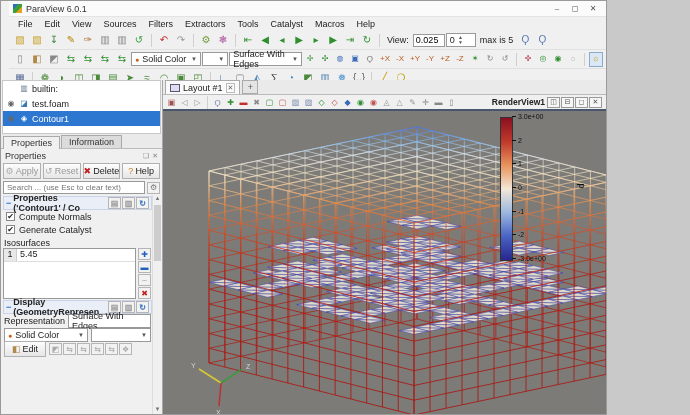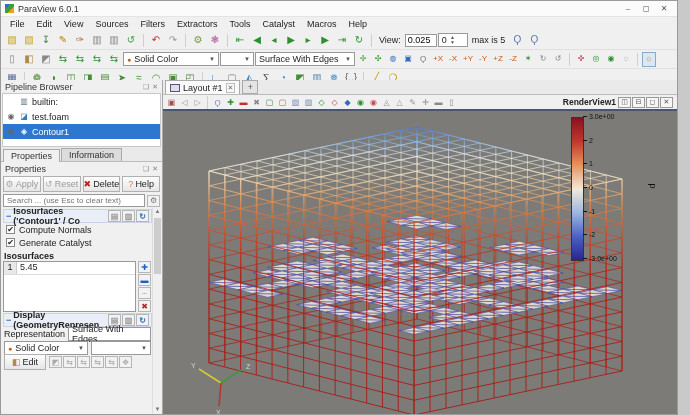--- a/index.html
+++ b/index.html
@@ -1,17 +1,17 @@
 <!DOCTYPE html>
 <html><head>
 <meta charset="utf-8">
 <style>
   html,body{margin:0;padding:0;background:#c9c9c9;}
-  #window{position:relative;width:678px;height:415px;background:#f0f0f0;overflow:hidden;
-    font-family:"Liberation Sans",sans-serif;font-size:9px;color:#222;border:1px solid #9a9a9a;box-sizing:border-box;}
+  #window{position:relative;width:607px;height:415px;background:#f0f0f0;overflow:hidden;
+    font-family:"Liberation Sans",sans-serif;font-size:9px;color:#222;border:1px solid #9a9a9a;box-sizing:border-box;padding-left:8px;}
   
   .titlebar{height:15px;display:flex;align-items:center;gap:4px;padding:0 4px;background:#fbfbfb;border-bottom:1px solid #e4e4e4;}
   .logo{width:9px;height:9px;background:linear-gradient(135deg,#2f6fbf 33%,#3aa03a 33% 66%,#e8a020 66%);}
   .title-text{font-size:9px;color:#333;}
   .wctrls{margin-left:auto;display:flex;}
   .wctrl{width:18px;height:13px;display:flex;align-items:center;justify-content:center;color:#555;font-size:8px;}
   
   .menubar{height:14px;display:flex;align-items:center;gap:2px;padding:0 4px;background:#f0f0f0;}
   .menuitem{padding:1px 5px;color:#222;}
   
@@ -43,21 +43,21 @@
   .searchrow{height:15px;display:flex;align-items:center;gap:2px;padding:0 2px;}
   .searchrow input{flex:1;height:13px;border:1px solid #999;font-size:8px;color:#999;padding:0 3px;font-family:"Liberation Sans",sans-serif;box-sizing:border-box;}
   .sqbtn{width:13px;height:12px;border:1px solid #b5b5b5;background:#f2f2f2;display:flex;align-items:center;justify-content:center;font-size:8px;box-sizing:border-box;}
   .props-body{flex:1;position:relative;padding:0 10px 0 2px;display:flex;flex-direction:column;overflow:hidden;}
   .sechdr{height:14px;background:#e9eef7;border:1px solid #c9d4e8;display:flex;align-items:center;gap:2px;padding:0 2px;font-weight:bold;margin-top:1px;box-sizing:border-box;}
   .sechdr .dash{color:#2f6fbf;font-weight:bold;}
   .sechdr .hbtns{margin-left:auto;display:flex;gap:1px;}
   .prow{height:14px;display:flex;align-items:center;gap:3px;padding:0 1px;}
   .cbrow{height:13px;display:flex;align-items:center;gap:4px;padding-left:3px;}
   .cb{width:9px;height:9px;border:1px solid #888;background:#fff;font-size:8px;line-height:8px;text-align:center;color:#222;box-sizing:border-box;}
-  .boldlbl{font-weight:bold;padding:2px 1px 0 1px;}
+  .boldlbl{font-weight:normal;padding:2px 1px 0 1px;}
   .rangelbl{padding:1px 1px;color:#222;}
   .isotable{flex:0 0 42px;display:flex;gap:2px;}
   .isolist{flex:1;background:#fff;border:1px solid #999;}
   .isorow{display:flex;height:12px;border-bottom:1px solid #ddd;}
   .isoidx{width:12px;background:#e8e8e8;border-right:1px solid #ccc;text-align:center;}
   .isoval{flex:1;padding-left:3px;}
   .isobtns{width:14px;display:flex;flex-direction:column;gap:1px;}
   .vscroll{position:absolute;right:0;top:0;bottom:0;width:9px;background:#f0f0f0;border-left:1px solid #ddd;display:flex;flex-direction:column;align-items:center;}
   .vscroll .thumb{width:7px;height:56px;background:#cdcdcd;margin-top:2px;}
   .sarrow{color:#777;font-size:6px;height:8px;}
@@ -225,27 +225,20 @@
         <span class="tbi" style="color: rgb(90, 138, 176);">▥</span>
         <span class="tbi" style="color: rgb(90, 154, 208);">❅</span>
         <span class="tbi" style="color: rgb(102, 102, 102);">{..}</span>
         <span class="tbsep"></span>
         <span class="tbi" style="color: rgb(192, 160, 0);">╱</span>
         <span class="tbi" style="color: rgb(192, 160, 0);">❍</span>
       </span>
   </div>
 
   <div class="leftcol">
-    <div class="panelhdr">
-      <span>Pipeline Browser</span>
-      <span class="hicons">
-        <span>❏</span>
-        <span>✕</span>
-      </span>
-    </div>
     <div class="pipe-list" id="pipe-list">
         <div class="pipe-item">
           <span class="eye"></span>
           <span class="nodeicon" style="color: rgb(102, 119, 136);">▥</span>
           <span>builtin:</span>
         </div>
         <div class="pipe-item">
           <span class="eye">◉</span>
           <span class="nodeicon" style="color: rgb(58, 122, 176);">◪</span>
           <span>test.foam</span>
@@ -291,21 +284,21 @@
 
     <div class="searchrow">
       <input placeholder="Search ... (use Esc to clear text)" style="">
       <span class="sqbtn" style="color:#777">⚙</span>
     </div>
 
     <div class="props-body">
 
       <div class="sechdr">
         <span class="dash">−</span>
-        <span>Isosurfaces ('Contour1' / Co</span>
+        <span>Properties ('Contour1' / Co</span>
         <span class="hbtns">
           <span class="sqbtn" style="color:#999">▤</span>
           <span class="sqbtn" style="color:#999">▥</span>
           <span class="sqbtn" style="color:#2f6fbf">↻</span>
         </span>
       </div>
 
 
       <div id="cb-list">
           <div class="cbrow">

